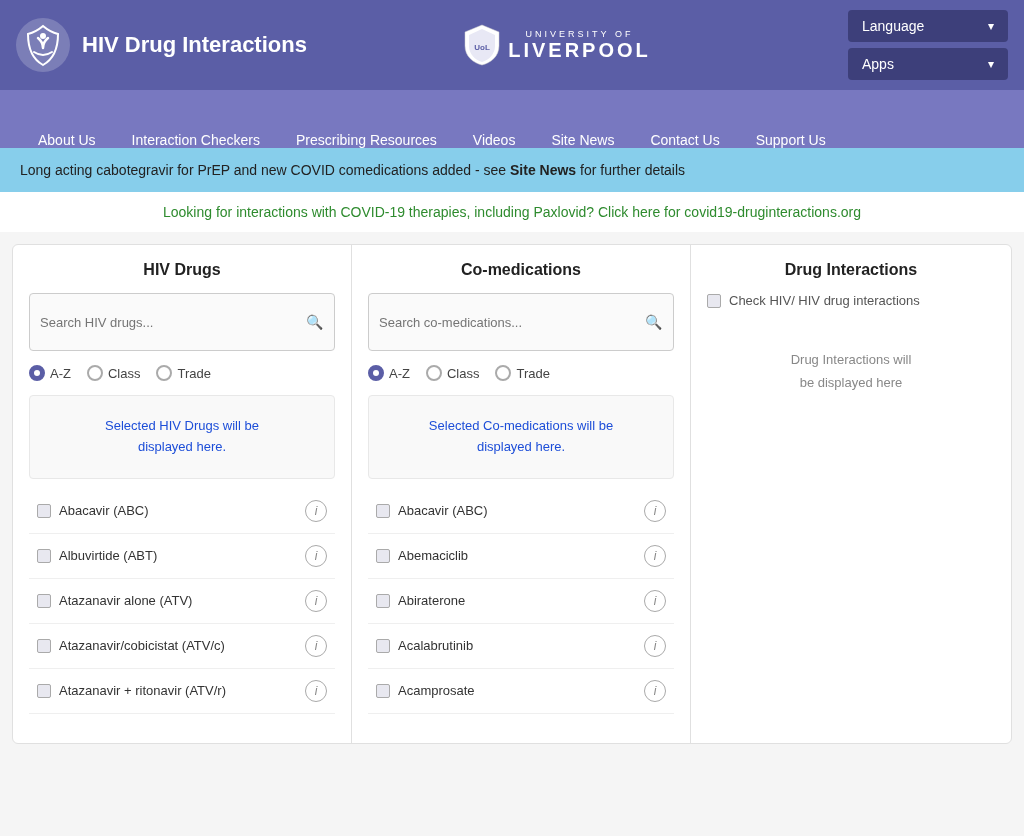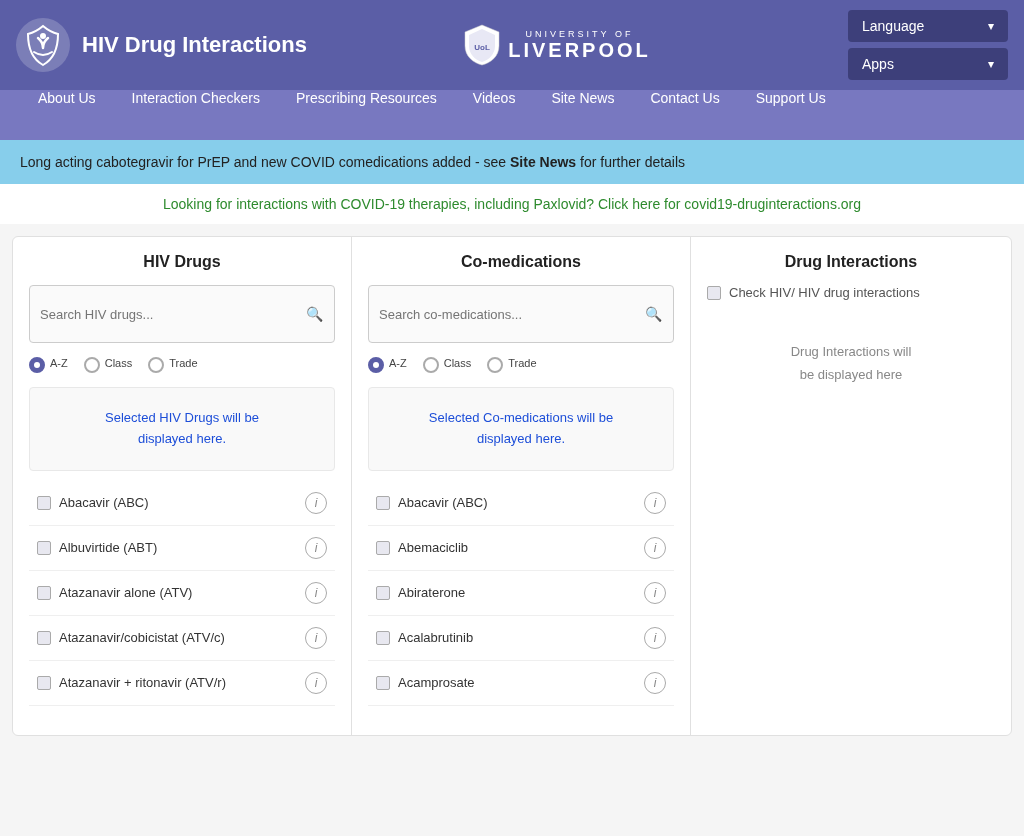--- a/index.html
+++ b/index.html
@@ -66,23 +66,23 @@
       font-size: 14px;
     }
     .dropdown-btn .chevron {
       font-size: 12px;
     }
 
     
     .nav {
       background: #7878c0;
       display: flex;
-      align-items: flex-start;
+      align-items: flex-end;
       padding: 0 20px;
-      height: 50px;
+      height: 58px;
     }
     .nav-item {
       color: white;
       text-decoration: none;
       padding: 0 18px;
       font-size: 14px;
       cursor: pointer;
       white-space: nowrap;
     }
 
@@ -155,22 +155,23 @@
 
     
     .radio-group {
       display: flex;
       align-items: center;
       gap: 16px;
       margin-bottom: 14px;
     }
     .radio-label {
       display: flex;
+      align-items: center;
       gap: 5px;
-      font-size: 11px;
+      font-size: 13px;
       color: #444;
       cursor: pointer;
     }
     .radio-circle {
       width: 16px;
       height: 16px;
       border-radius: 50%;
       border: 2px solid #aaa;
       display: flex;
       align-items: center;

